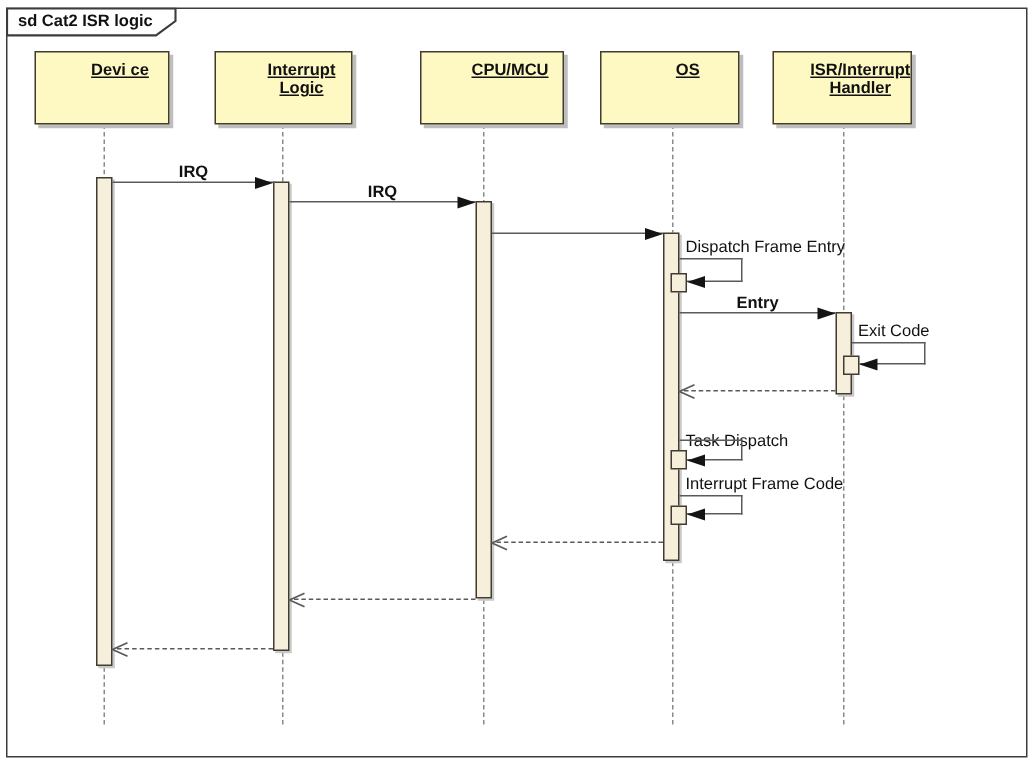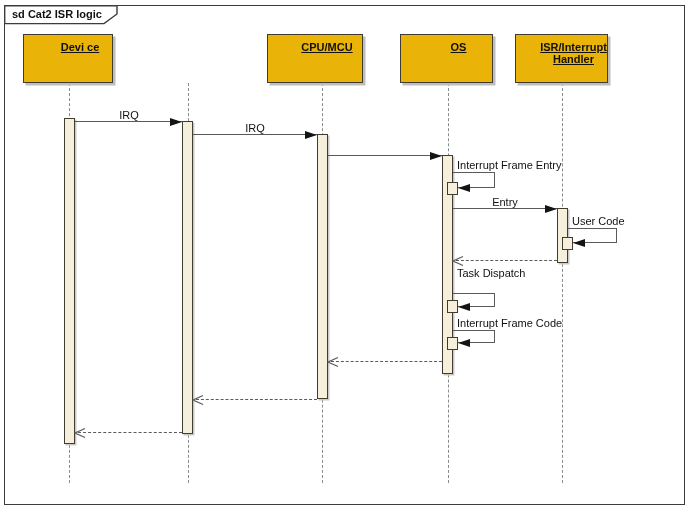--- a/index.html
+++ b/index.html
@@ -5,21 +5,21 @@
   html,body{margin:0;padding:0;background:#ffffff;}
   .stage{position:relative;width:689px;height:510px;background:#fff;
          font-family:"Liberation Sans",sans-serif;overflow:hidden;}
   .frame{position:absolute;left:4px;top:5px;width:681px;height:500px;
          border:1.4px solid #3c3c3c;box-sizing:border-box;z-index:0;}
   .tabsvg{position:absolute;left:4px;top:5px;z-index:3;}
   .tab-label{position:absolute;left:12px;top:8px;font-size:11px;font-weight:bold;
          color:#111;white-space:nowrap;z-index:4;}
   .lifeline{position:absolute;top:83px;height:400px;width:0;
          border-left:1px dashed #8a8a8a;z-index:1;}
-  .head{position:absolute;top:34px;height:49px;background:#eab308;
+  .head{position:absolute;top:34px;height:49px;background:#fef9c3;
          border:1.4px solid #403c31;box-sizing:border-box;
          box-shadow:2.5px 2.5px 0 #bebebe;z-index:4;
          display:flex;align-items:flex-start;justify-content:center;
          padding-top:6px;text-align:center;padding-left:24px;}
   .head span{font-size:11px;font-weight:bold;text-decoration:underline;
          color:#111;line-height:12px;}
   .act{position:absolute;width:11px;background:#f6efdc;
          border:1.2px solid #403c31;box-sizing:border-box;
          box-shadow:1.5px 1.5px 0 #c9c9c9;z-index:3;}
   .nest{position:absolute;width:11px;height:13px;background:#f6efdc;
@@ -30,21 +30,21 @@
          box-sizing:border-box;z-index:6;}
   .ah-r{position:absolute;width:0;height:0;border-style:solid;
          border-width:4.5px 0 4.5px 12px;
          border-color:transparent transparent transparent #141414;z-index:8;}
   .ah-l{position:absolute;width:0;height:0;border-style:solid;
          border-width:4.5px 12px 4.5px 0;
          border-color:transparent #141414 transparent transparent;z-index:8;}
   .oarr{position:absolute;z-index:8;}
   .msg-label{position:absolute;font-size:11px;color:#111;white-space:nowrap;
          line-height:13px;z-index:6;}
-  .center{text-align:center;}
+  .center{text-align:center;font-weight:bold;}
 </style>
 </head>
 <body>
 
 <div class="stage">
 
   <div class="frame"></div>
   <svg class="tabsvg" width="116" height="20">
     <polygon points="0.7,0.7 113,0.7 113,9 100,18.6 0.7,18.6" fill="#ffffff" stroke="#3c3c3c" stroke-width="1.4"></polygon>
   </svg>
@@ -52,21 +52,24 @@
 
   <div class="lifeline" style="left:68.5px"></div>
   <div class="lifeline" style="left:187.5px"></div>
   <div class="lifeline" style="left:321.5px"></div>
   <div class="lifeline" style="left:447.5px"></div>
   <div class="lifeline" style="left:561.5px"></div>
 
   <div class="head" style="left:23px;width:90px">
     <span>Devi ce</span>
     </div>
-  <div class="head" style="left:267px;width:96px">
+  <div class="head" style="left:143px;width:92px">
+    <span>Interrupt Logic</span>
+    </div>
+  <div class="head" style="left:280px;width:96px">
     <span>CPU/MCU</span>
     </div>
   <div class="head" style="left:400px;width:93px">
     <span>OS</span>
     </div>
   <div class="head" style="left:515px;width:93px">
     <span>ISR/Interrupt Handler</span>
     </div>
 
   <div class="act" style="left:64px;top:118px;height:326px"></div>
@@ -84,38 +87,38 @@
   <div class="line" style="left:75px;top:121.4px;width:108px"></div>
   <div class="ah-r" style="left:170px;top:117.5px"></div>
 
   <div class="msg-label center" style="left:193px;width:124px;top:122px">IRQ</div>
   <div class="line" style="left:193px;top:134.4px;width:124px"></div>
   <div class="ah-r" style="left:305px;top:130.5px"></div>
 
   <div class="line" style="left:328px;top:155.4px;width:114px"></div>
   <div class="ah-r" style="left:430px;top:151.5px"></div>
 
-  <div class="msg-label" style="left:457px;top:159px">Interrupt Frame Entry</div>
+  <div class="msg-label" style="left:457px;top:159px">Dispatch Frame Entry</div>
   <div class="self" style="left:453px;top:171.5px;width:42px;height:16.5px"></div>
   <div class="ah-l" style="left:458px;top:183.5px"></div>
 
   <div class="msg-label center" style="left:453px;width:104px;top:196px">Entry</div>
   <div class="line" style="left:453px;top:208.4px;width:104px"></div>
   <div class="ah-r" style="left:545px;top:204.5px"></div>
 
-  <div class="msg-label" style="left:572px;top:215px">User Code</div>
+  <div class="msg-label" style="left:572px;top:215px">Exit Code</div>
   <div class="self" style="left:568px;top:227.5px;width:49px;height:15.5px"></div>
   <div class="ah-l" style="left:573px;top:238.5px"></div>
 
   <div class="dline" style="left:456px;top:260.4px;width:101px"></div>
   <svg class="oarr" style="left:452px;top:255px" width="12" height="12">
     <polyline points="11,1.5 1,6 11,10.5" fill="none" stroke="#5a5a5a" stroke-width="1.2"></polyline>
     </svg>
 
-  <div class="msg-label" style="left:457px;top:267px">Task Dispatch</div>
+  <div class="msg-label" style="left:457px;top:288px">Task Dispatch</div>
   <div class="self" style="left:453px;top:292.5px;width:42px;height:14.5px"></div>
   <div class="ah-l" style="left:458px;top:302.5px"></div>
 
   <div class="msg-label" style="left:457px;top:317px">Interrupt Frame Code</div>
   <div class="self" style="left:453px;top:329.5px;width:42px;height:13.5px"></div>
   <div class="ah-l" style="left:458px;top:338.5px"></div>
 
   <div class="dline" style="left:331px;top:361.4px;width:111px"></div>
   <svg class="oarr" style="left:327px;top:356px" width="12" height="12">
     <polyline points="11,1.5 1,6 11,10.5" fill="none" stroke="#5a5a5a" stroke-width="1.2"></polyline>

